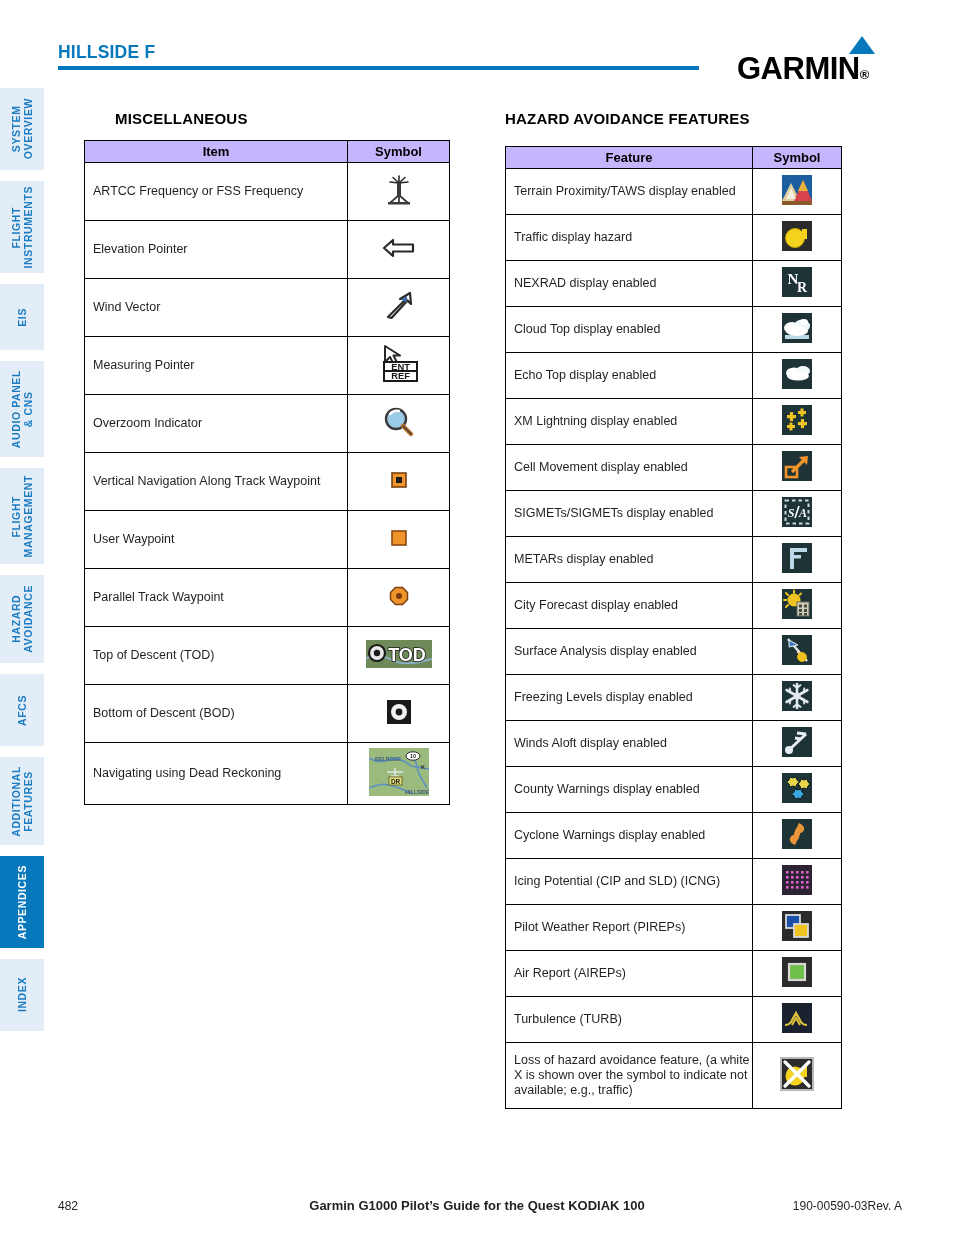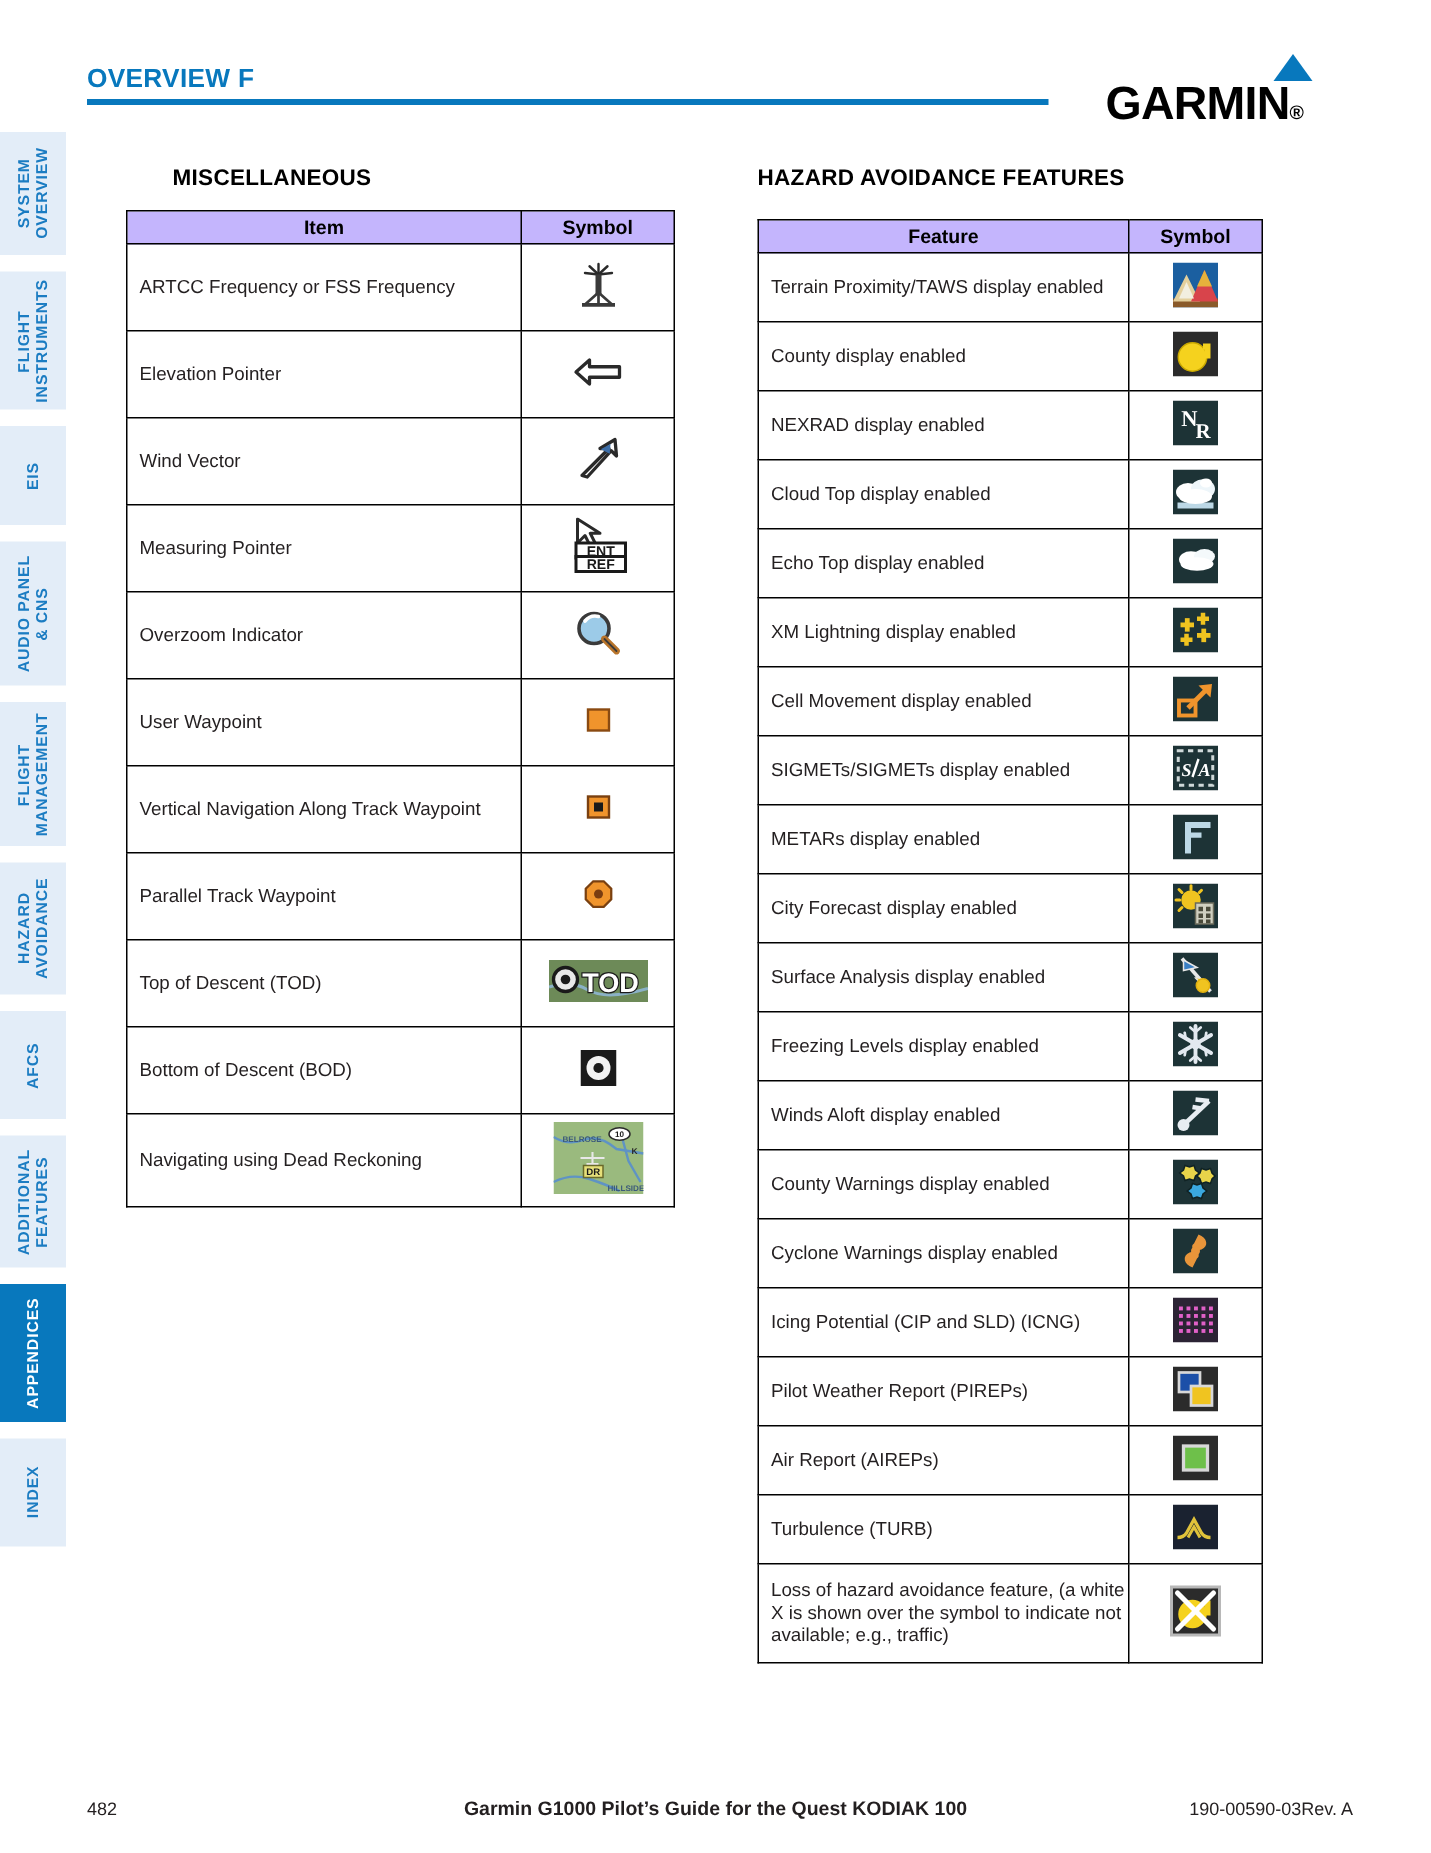--- a/index.html
+++ b/index.html
@@ -142,21 +142,21 @@
 FEATURES</span>
       </div>
       <div class="sidetab active" style="height: 92px;">
         <span class="vtxt">APPENDICES</span>
       </div>
       <div class="sidetab" style="height: 72px;">
         <span class="vtxt">INDEX</span>
       </div>
     </div>
 
-  <div class="hdr-title">OVERVIEW F</div>
+  <div class="hdr-title">HILLSIDE F</div>
   <div class="hdr-rule"></div>
 
   <div class="logo">
     <div class="tri"></div>
     <div class="word"><span>GARMIN</span><span class="reg">®</span></div>
   </div>
 
   <div class="sec-title" id="t-misc">MISCELLANEOUS</div>
   <div class="sec-title" id="t-haz">HAZARD AVOIDANCE FEATURES</div>
 
@@ -217,33 +217,33 @@
           <td class="sym"><span class="symwrap">
               <svg width="32" height="32" viewBox="0 0 32 32" xmlns="http://www.w3.org/2000/svg">
                 <circle cx="13" cy="13" r="10" fill="#9ccbe8" stroke="#3a3a3a" stroke-width="2.4"></circle>
                 <path d="M7 8 a9 9 0 0 1 9 -3" stroke="#ffffff" stroke-width="2.4" fill="none" stroke-linecap="round"></path>
                 <line x1="20" y1="20" x2="28" y2="28" stroke="#b8742a" stroke-width="4.5" stroke-linecap="round"></line>
                 <line x1="20" y1="20" x2="28" y2="28" stroke="#3a3a3a" stroke-width="1.2" stroke-linecap="round"></line>
               </svg>
             </span></td>
         </tr>
         <tr style="height: 58px;">
-          <td class="lbl">User Waypoint</td>
-          <td class="sym"><span class="symwrap">
-              <svg width="18" height="18" viewBox="0 0 18 18" xmlns="http://www.w3.org/2000/svg">
-                <rect x="2" y="2" width="14" height="14" fill="#f0942c" stroke="#8a4a12" stroke-width="1.6"></rect>
-              </svg>
-            </span></td>
-        </tr>
-        <tr style="height: 58px;">
           <td class="lbl">Vertical Navigation Along Track Waypoint</td>
           <td class="sym"><span class="symwrap">
               <svg width="18" height="18" viewBox="0 0 18 18" xmlns="http://www.w3.org/2000/svg">
                 <rect x="2" y="2" width="14" height="14" fill="#f0942c" stroke="#7a4010" stroke-width="1.6"></rect>
                 <rect x="6" y="6" width="6" height="6" fill="#1a1a1a"></rect>
+              </svg>
+            </span></td>
+        </tr>
+        <tr style="height: 58px;">
+          <td class="lbl">User Waypoint</td>
+          <td class="sym"><span class="symwrap">
+              <svg width="18" height="18" viewBox="0 0 18 18" xmlns="http://www.w3.org/2000/svg">
+                <rect x="2" y="2" width="14" height="14" fill="#f0942c" stroke="#8a4a12" stroke-width="1.6"></rect>
               </svg>
             </span></td>
         </tr>
         <tr style="height: 58px;">
           <td class="lbl">Parallel Track Waypoint</td>
           <td class="sym"><span class="symwrap">
               <svg width="20" height="20" viewBox="0 0 20 20" xmlns="http://www.w3.org/2000/svg">
                 <path d="M6.5 1.5 L13.5 1.5 L18.5 6.5 L18.5 13.5 L13.5 18.5 L6.5 18.5 L1.5 13.5 L1.5 6.5 Z" fill="#f0942c" stroke="#7a4010" stroke-width="1.5"></path>
                 <circle cx="10" cy="10" r="3" fill="#7a3c10"></circle>
               </svg>
@@ -309,21 +309,21 @@
                 <rect width="30" height="30" fill="#1b5fa0"></rect>
                 <rect y="24" width="30" height="6" fill="#8a5a2a"></rect>
                 <path d="M0 26 L9 8 L18 26 Z" fill="#e3cf9c"></path>
                 <path d="M12 26 L21 5 L30 26 Z" fill="#d8444b"></path>
                 <path d="M16 16 L21 5 L26 16 Z" fill="#e6b23c"></path>
                 <path d="M4 24 L9 13 L14 24 Z" fill="#f2efe0"></path>
               </svg>
             </span></td>
         </tr>
         <tr style="height: 46px;">
-          <td class="lbl">County display enabled</td>
+          <td class="lbl">Traffic display hazard</td>
           <td class="sym"><span class="symwrap">
               <svg width="30" height="30" viewBox="0 0 30 30" xmlns="http://www.w3.org/2000/svg">
                 <rect width="30" height="30" fill="#2b2b2b"></rect>
                 <circle cx="13" cy="17" r="9.5" fill="#f5d21e" stroke="#c9a800" stroke-width="1"></circle>
                 <path d="M20 8 L25 8 L25 18 L21 18 L21 12 L20 12 Z" fill="#f5d21e"></path>
               </svg>
             </span></td>
         </tr>
         <tr style="height: 46px;">
           <td class="lbl">NEXRAD display enabled</td>

